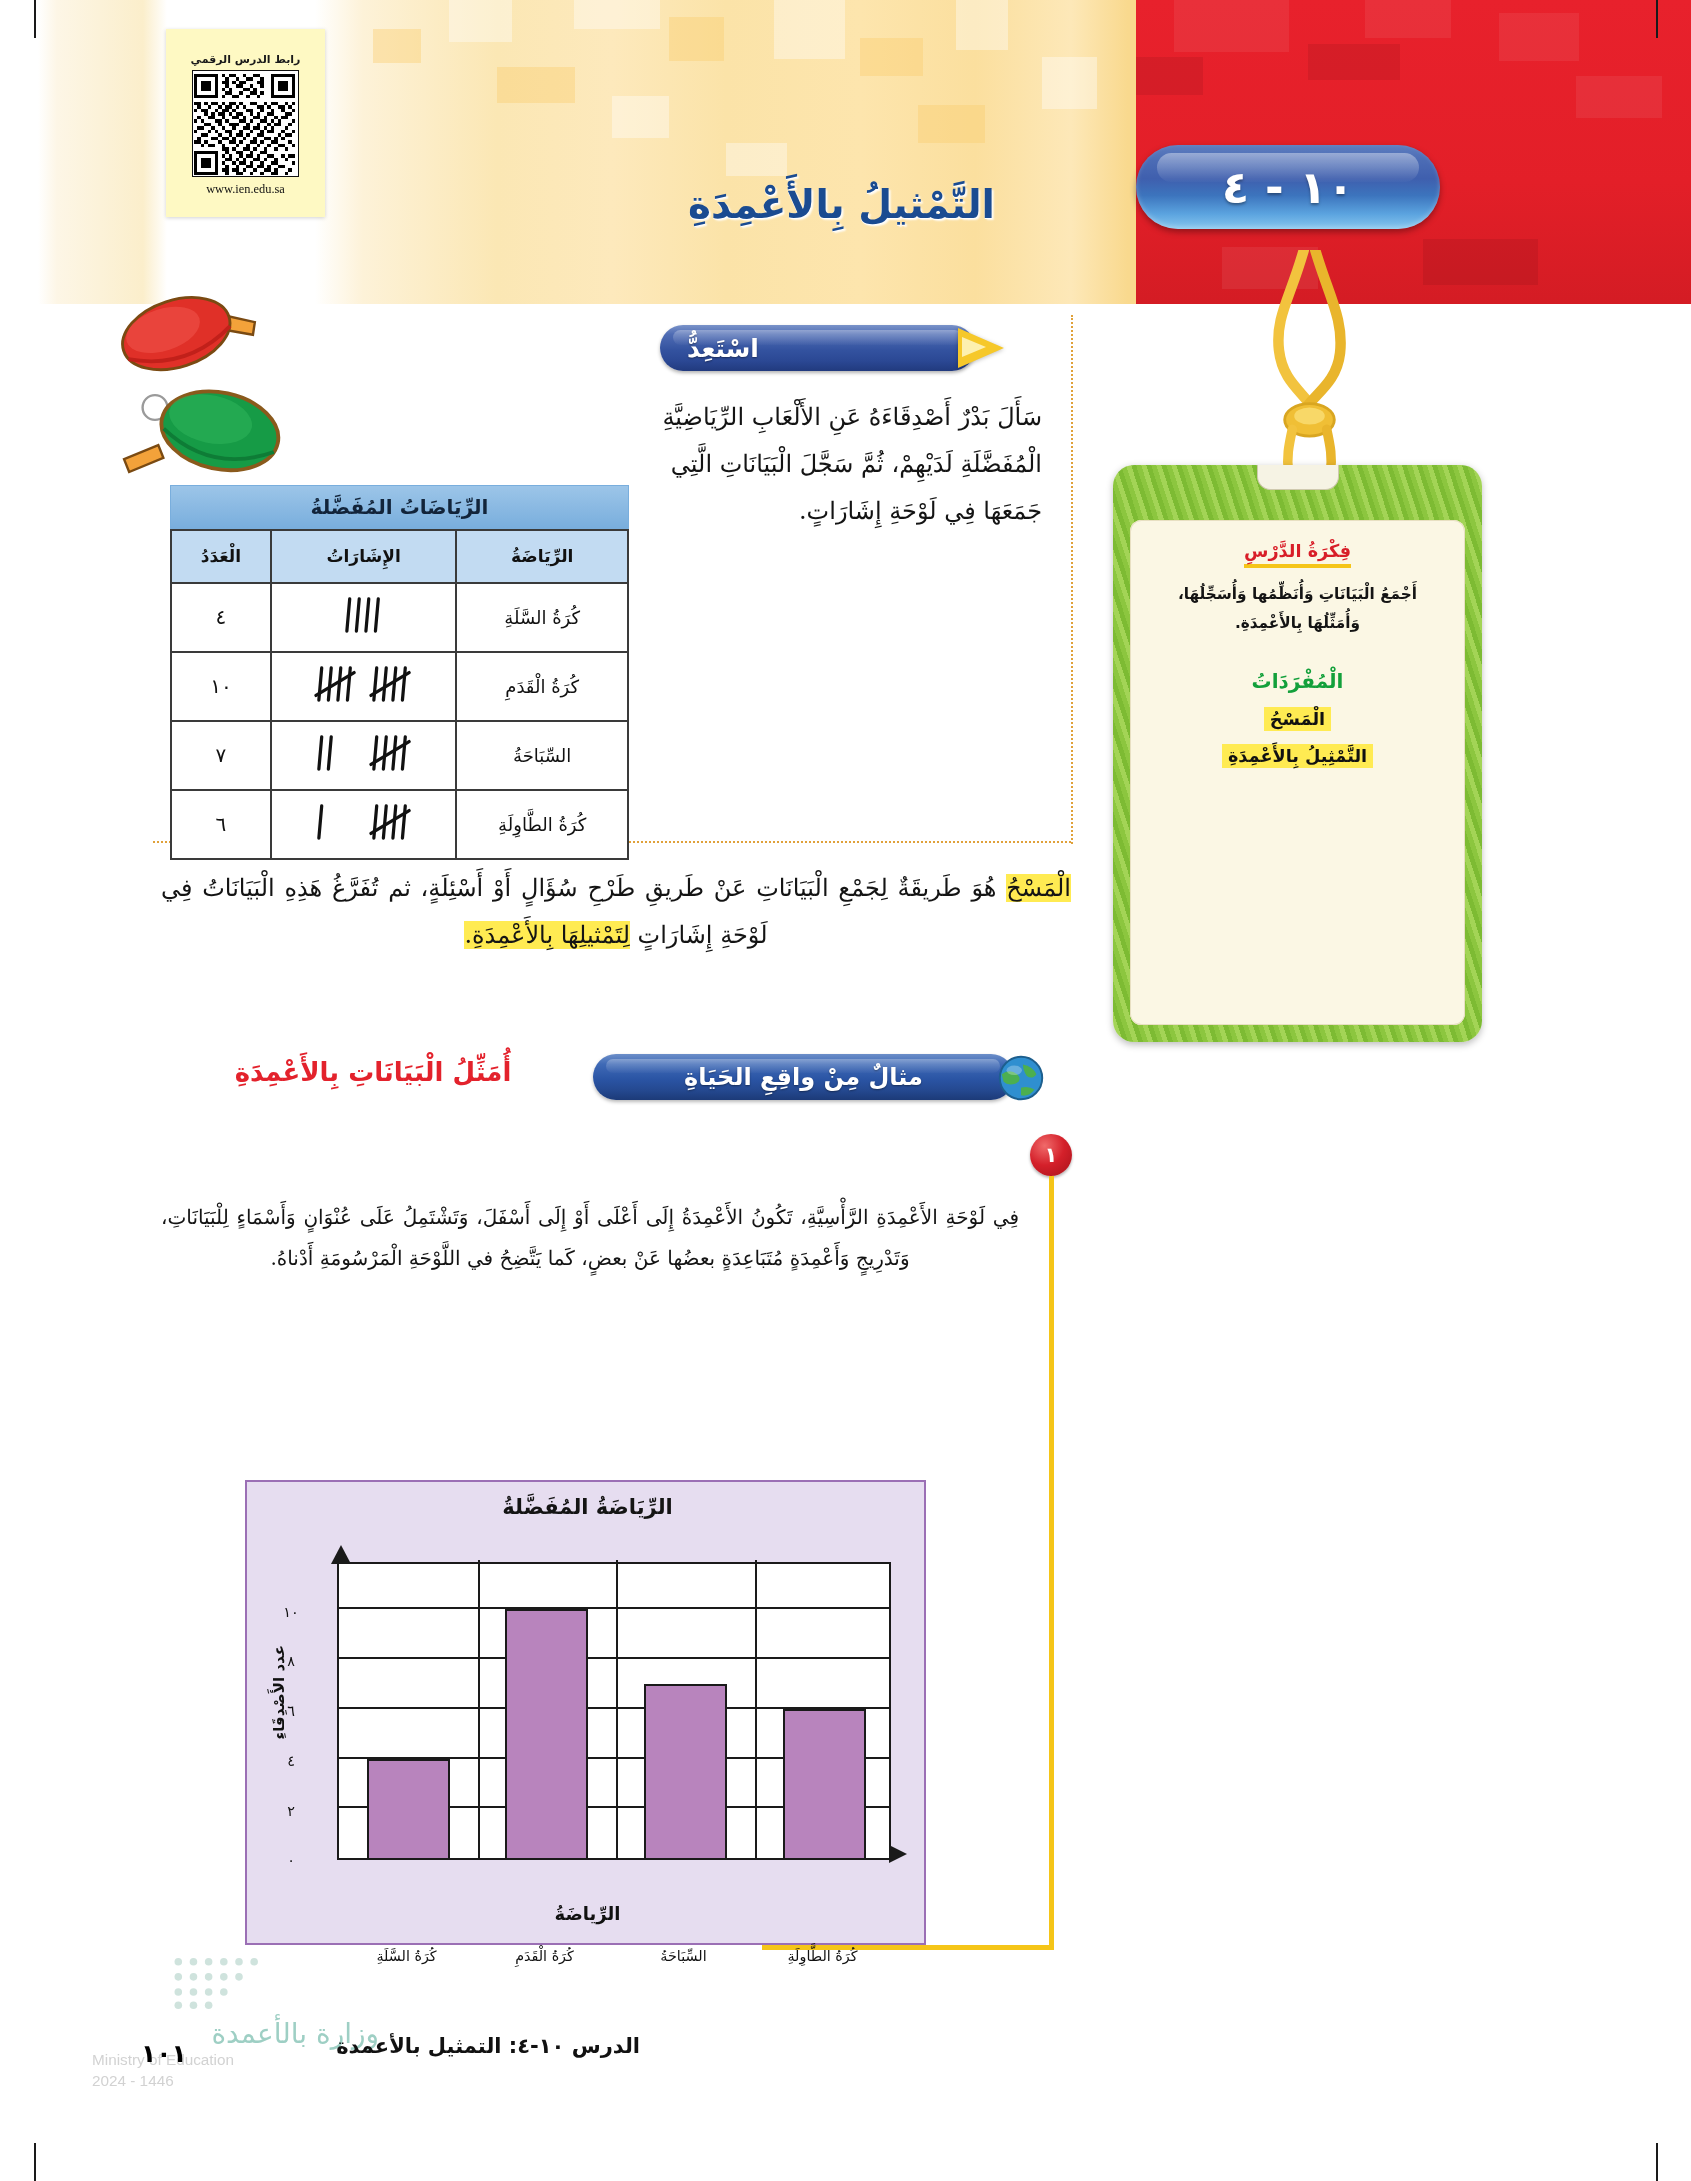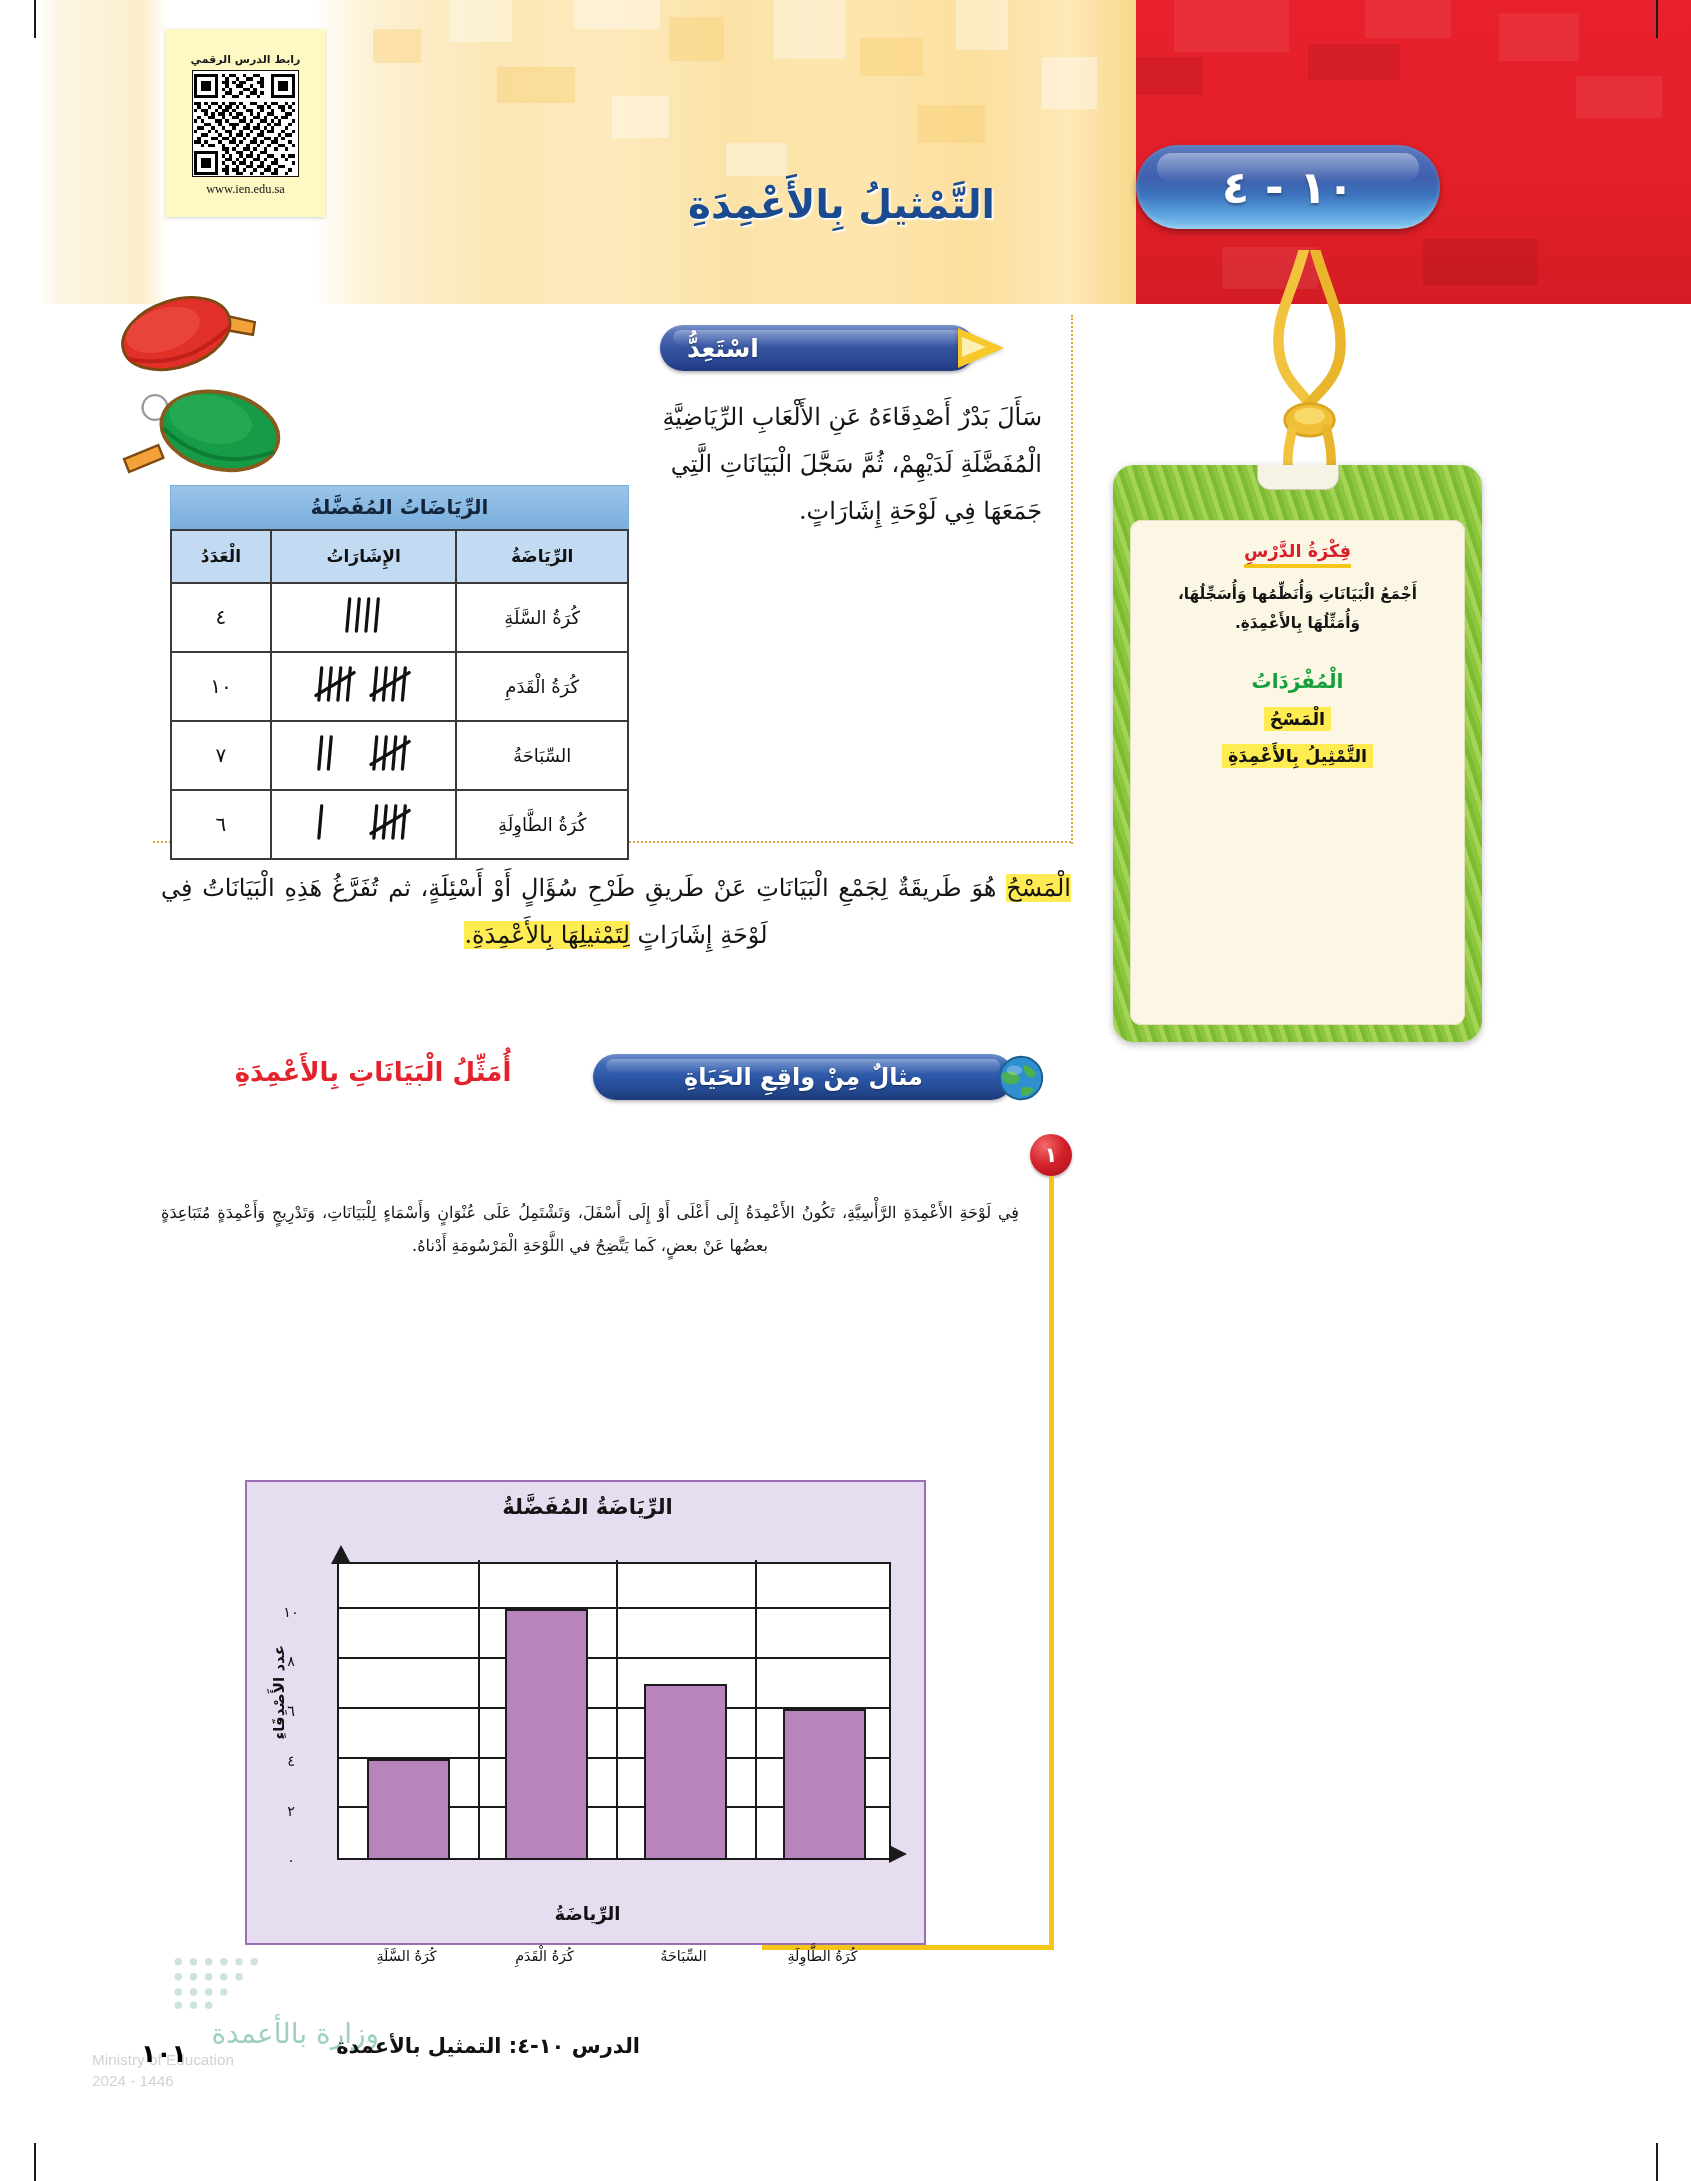--- a/index.html
+++ b/index.html
@@ -430,21 +430,21 @@
   }
 
   .ex-body {
     position: absolute;
     left: 161px; top: 1197px;
     width: 858px;
     direction: rtl;
     text-align: justify;
     text-align-last: center;
     font-family: "DejaVu Serif", serif;
-    font-size: 16px;
+    font-size: 20px;
     line-height: 2.05;
     color: #141414;
   }
 
   
   .chart-panel {
     position: absolute;
     left: 245px; top: 1480px;
     width: 681px; height: 465px;
     background: #e6ddf0;

